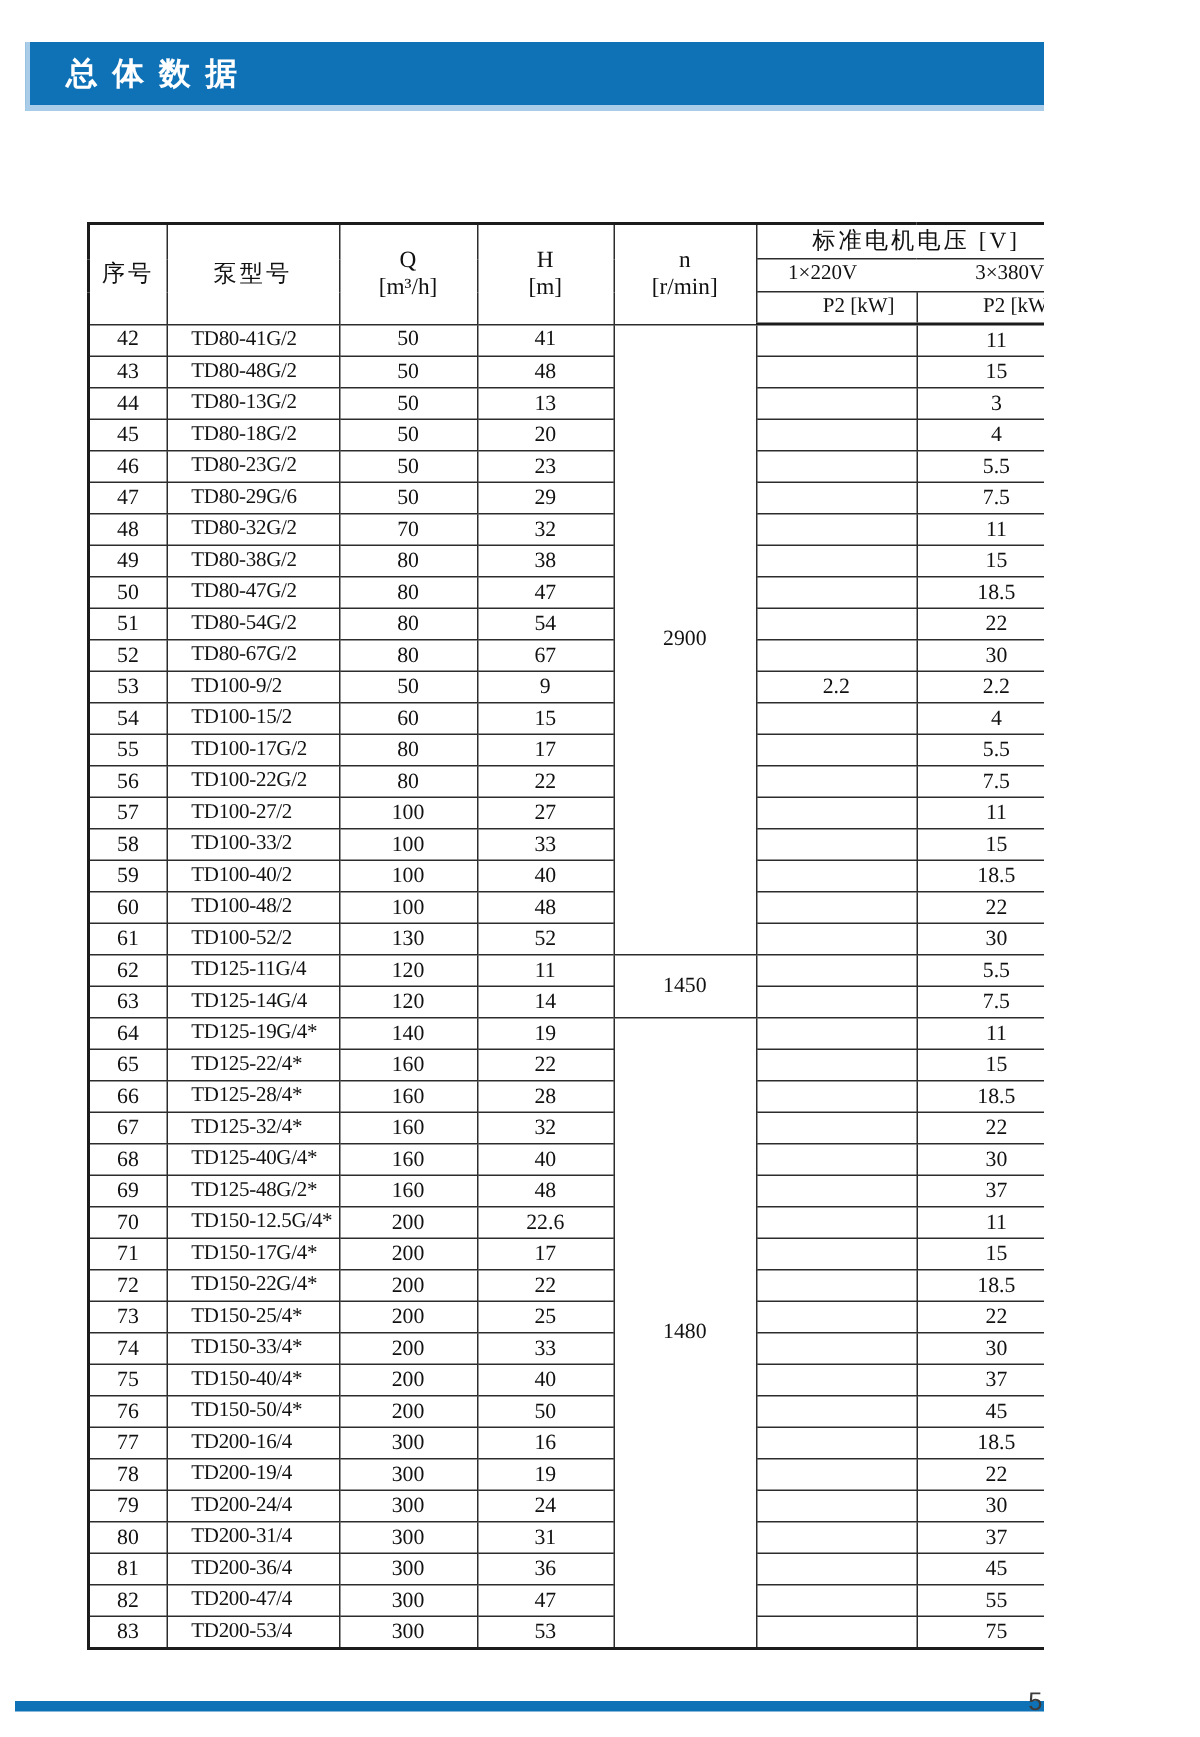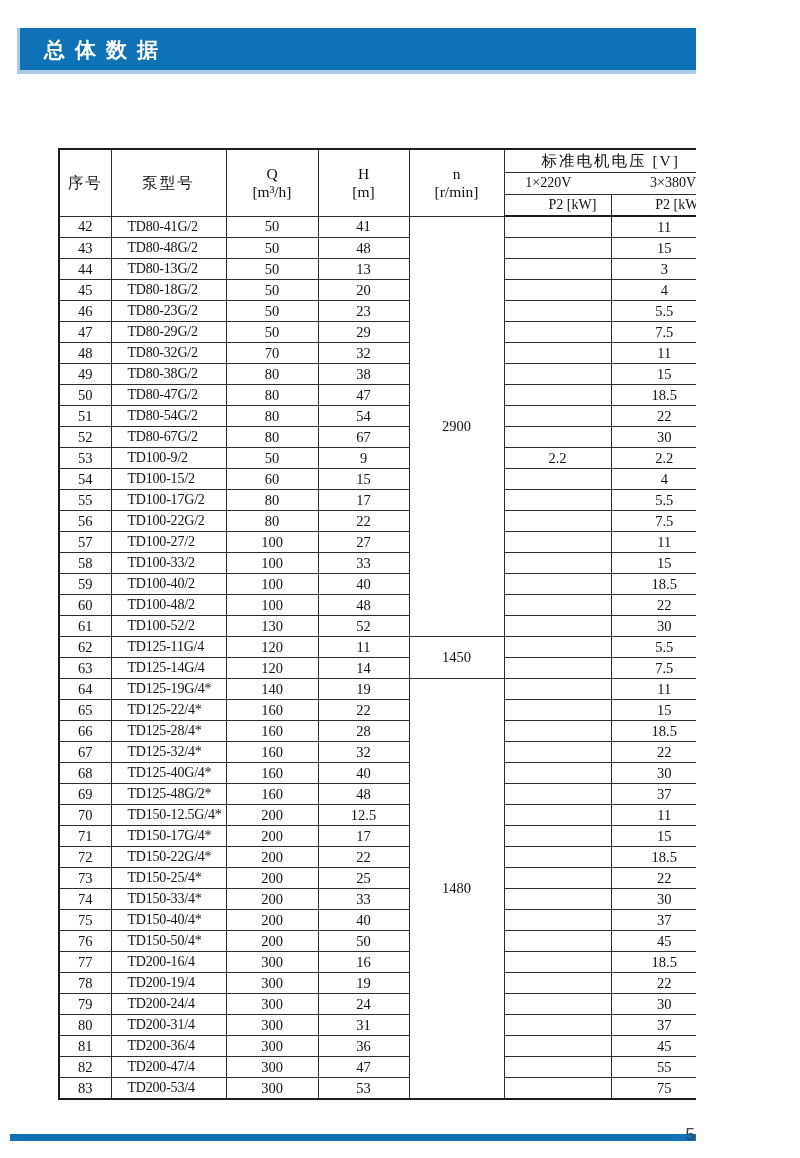--- a/index.html
+++ b/index.html
@@ -194,21 +194,21 @@
         <tr>
           <td>46</td>
           <td class="model">TD80-23G/2</td>
           <td>50</td>
           <td>23</td>
           <td></td>
           <td>5.5</td>
         </tr>
         <tr>
           <td>47</td>
-          <td class="model">TD80-29G/2</td>
+          <td class="model">TD80-29G/6</td>
           <td>50</td>
           <td>29</td>
           <td></td>
           <td>7.5</td>
         </tr>
         <tr>
           <td>48</td>
           <td class="model">TD80-32G/2</td>
           <td>70</td>
           <td>32</td>
@@ -382,21 +382,21 @@
           <td class="model">TD125-48G/2*</td>
           <td>160</td>
           <td>48</td>
           <td></td>
           <td>37</td>
         </tr>
         <tr>
           <td>70</td>
           <td class="model">TD150-12.5G/4*</td>
           <td>200</td>
-          <td>12.5</td>
+          <td>22.6</td>
           <td></td>
           <td>11</td>
         </tr>
         <tr>
           <td>71</td>
           <td class="model">TD150-17G/4*</td>
           <td>200</td>
           <td>17</td>
           <td></td>
           <td>15</td>

